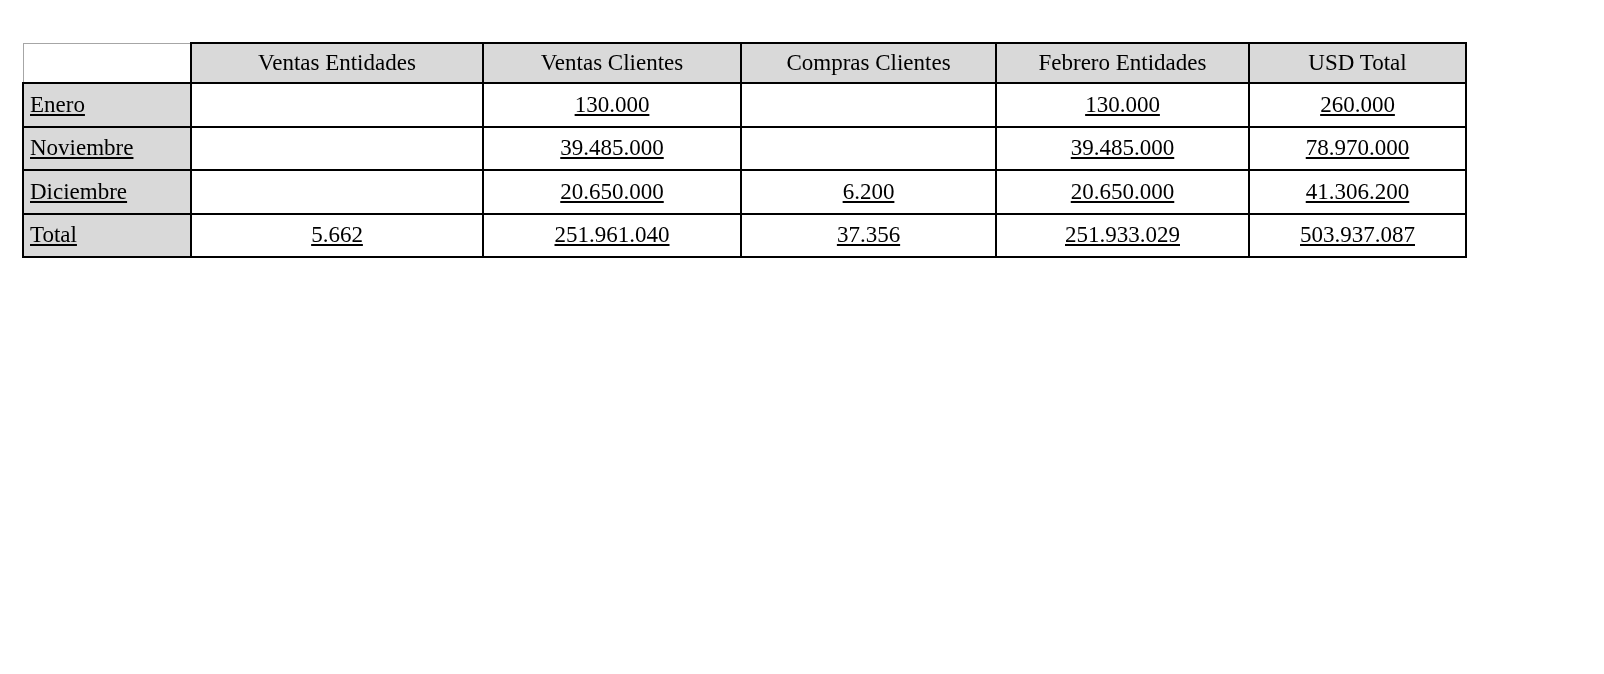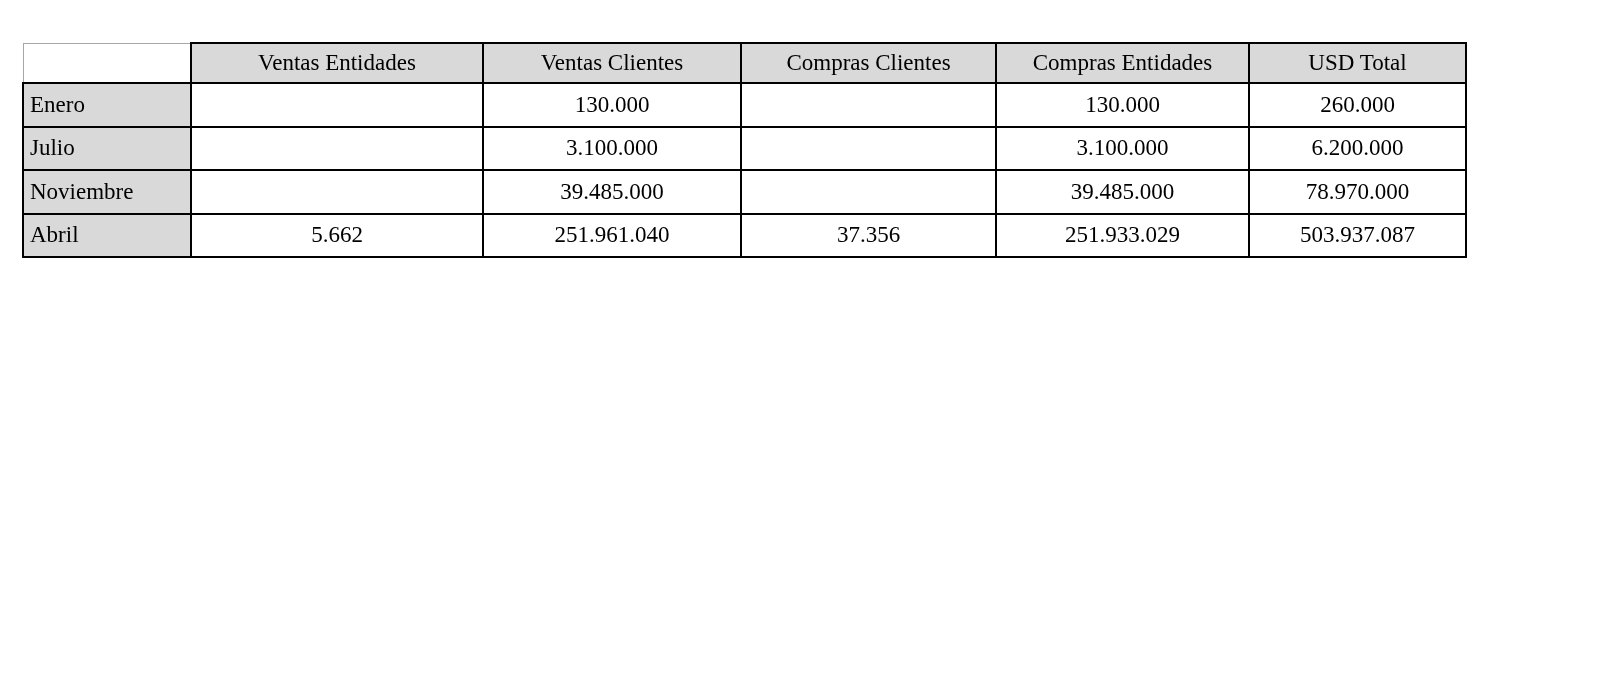--- a/index.html
+++ b/index.html
@@ -34,21 +34,21 @@
   th, td {
     border: 2px solid #000000;
     font-size: 23px;
     font-weight: normal;
     padding: 0 4px;
     white-space: nowrap;
     overflow: hidden;
     vertical-align: middle;
   }
   thead tr { height: 40px; }
-  tbody tr { height: 43.5px; }
+  tbody tr { height: 43.5px; text-decoration: underline; }
   th.col-header {
     background: #d9d9d9;
     text-align: center;
   }
   th.corner {
     background: #ffffff;
     border-top: 1px solid #a6a6a6;
     border-left: 1px solid #a6a6a6;
   }
   td.row-label {
@@ -73,51 +73,51 @@
         <col class="c3">
         <col class="c4">
         <col class="c5">
     </colgroup>
     <thead>
       <tr id="header-row">
           <th class="corner"></th>
           <th class="col-header">Ventas Entidades</th>
           <th class="col-header">Ventas Clientes</th>
           <th class="col-header">Compras Clientes</th>
-          <th class="col-header">Compras Entidades</th>
+          <th class="col-header">Febrero Entidades</th>
           <th class="col-header">USD Total</th>
         </tr>
     </thead>
     <tbody id="body-rows">
         <tr>
           <td class="row-label">Enero</td>
           <td class="value-cell"></td>
           <td class="value-cell">130.000</td>
           <td class="value-cell"></td>
           <td class="value-cell">130.000</td>
           <td class="value-cell">260.000</td>
         </tr>
         <tr>
-          <td class="row-label">Julio</td>
-          <td class="value-cell"></td>
-          <td class="value-cell">3.100.000</td>
-          <td class="value-cell"></td>
-          <td class="value-cell">3.100.000</td>
-          <td class="value-cell">6.200.000</td>
-        </tr>
-        <tr>
           <td class="row-label">Noviembre</td>
           <td class="value-cell"></td>
           <td class="value-cell">39.485.000</td>
           <td class="value-cell"></td>
           <td class="value-cell">39.485.000</td>
           <td class="value-cell">78.970.000</td>
         </tr>
         <tr>
-          <td class="row-label">Abril</td>
+          <td class="row-label">Diciembre</td>
+          <td class="value-cell"></td>
+          <td class="value-cell">20.650.000</td>
+          <td class="value-cell">6.200</td>
+          <td class="value-cell">20.650.000</td>
+          <td class="value-cell">41.306.200</td>
+        </tr>
+        <tr>
+          <td class="row-label">Total</td>
           <td class="value-cell">5.662</td>
           <td class="value-cell">251.961.040</td>
           <td class="value-cell">37.356</td>
           <td class="value-cell">251.933.029</td>
           <td class="value-cell">503.937.087</td>
         </tr>
       </tbody>
   </table>
 </div>
 

